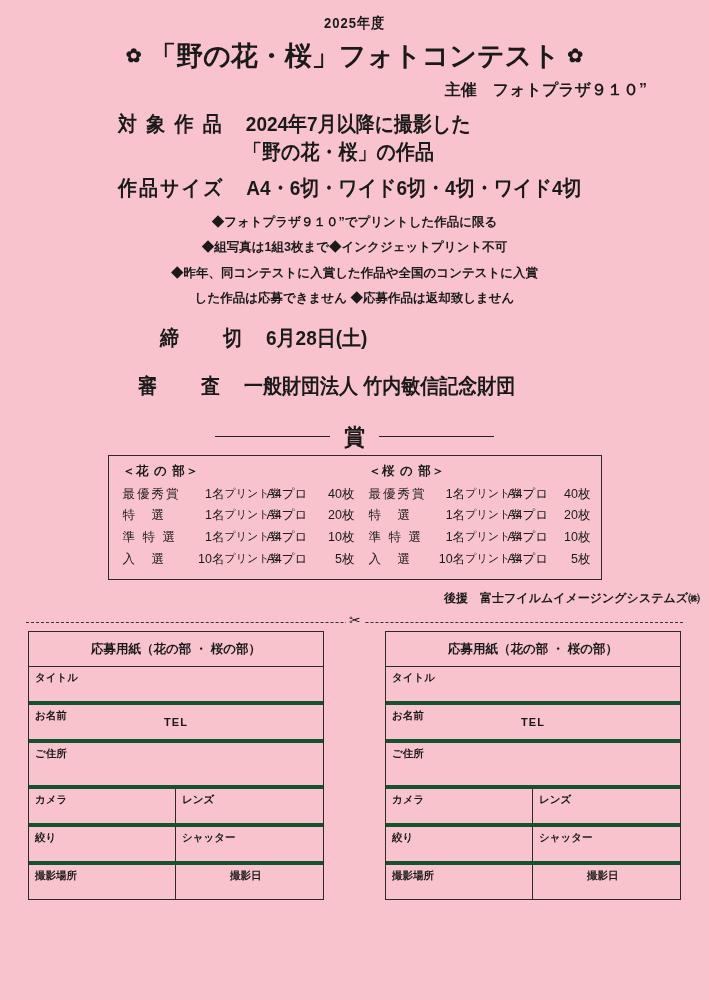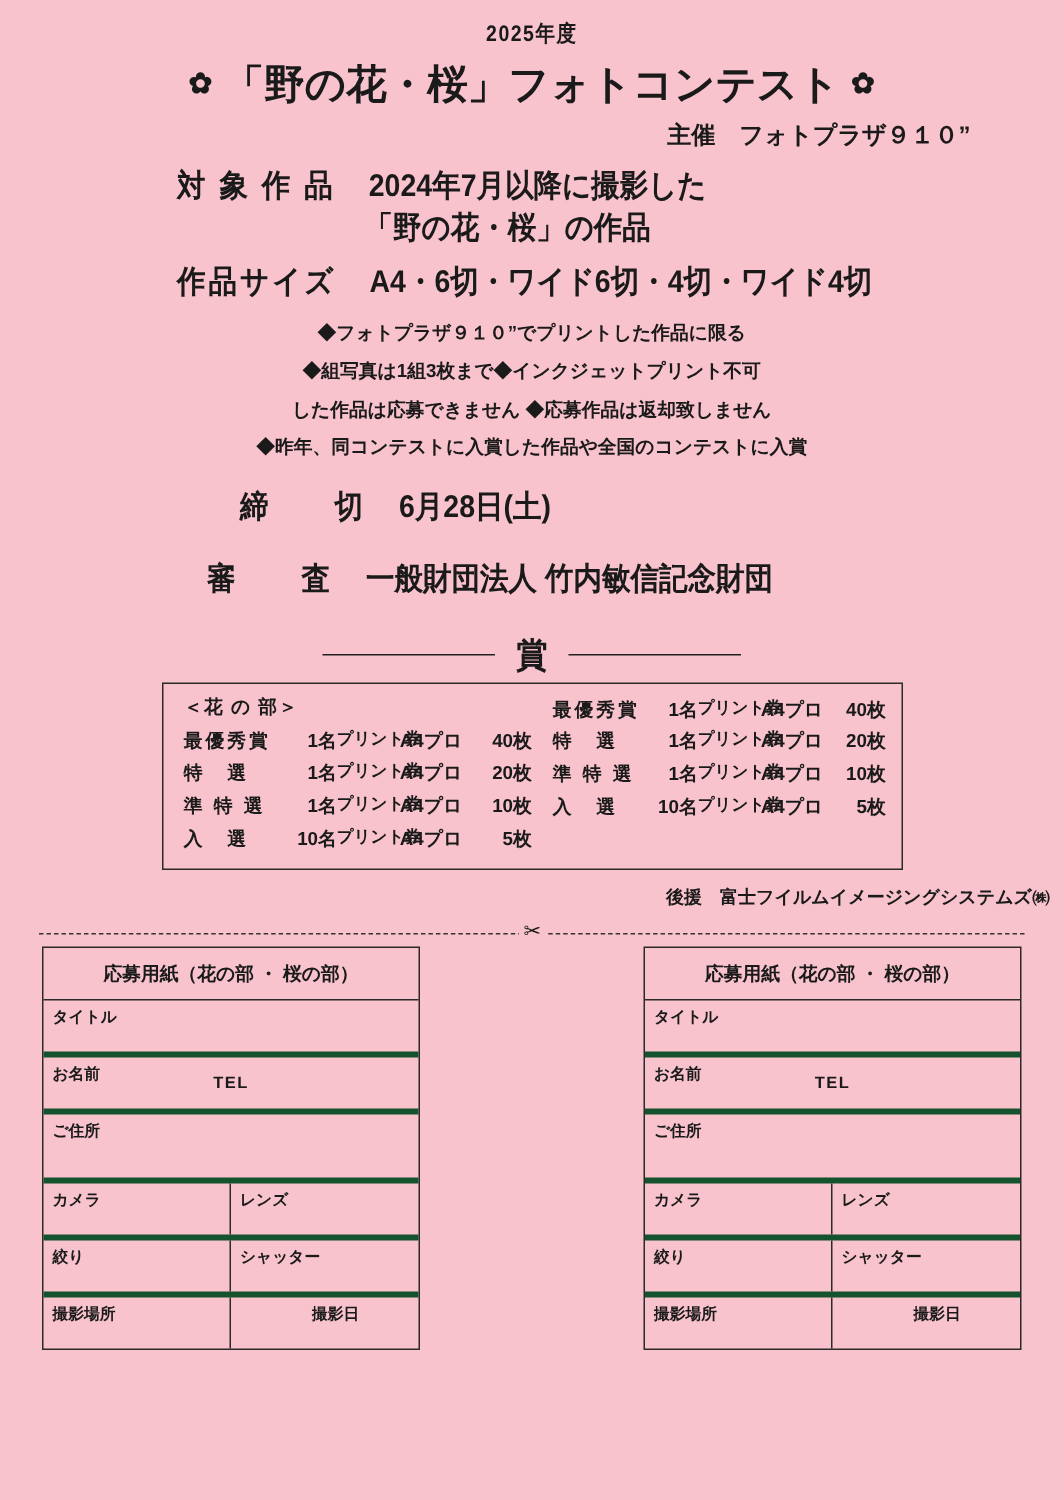--- a/index.html
+++ b/index.html
@@ -135,21 +135,21 @@
   .prize-col.left { padding-left: 4px; }
   .prize-col.right { padding-left: 14px; }
   .prize-col .colhead {
     font-size: 12.5px;
     font-weight: bold;
     letter-spacing: 1px;
     margin-bottom: 4px;
   }
   .prize-line {
     font-size: 12.5px;
-    font-weight: bold;
+    font-weight: normal;
     display: flex;
     line-height: 1.75;
     white-space: nowrap;
   }
   .prize-line .pname  { width: 62px; letter-spacing: 2px; }
   .prize-line .pcount { width: 40px; text-align: right; }
   .prize-line .pticket{ width: 42px; text-align: center; font-size: 11px; }
   .prize-line .psize  { width: 56px; }
   .prize-line .pqty   { width: 32px; text-align: right; }
 
@@ -185,21 +185,21 @@
 
   
   .forms {
     display: flex;
     justify-content: space-between;
     padding: 0 28px;
     box-sizing: border-box;
     margin-top: 2px;
   }
   .form {
-    width: 252px;
+    width: 296px;
     border: 1px solid #2a2a2a;
     box-sizing: border-box;
   }
   .form .ftitle {
     text-align: center;
     font-size: 12.5px;
     font-weight: bold;
     padding: 9px 0 8px;
     border-bottom: 1px solid #2a2a2a;
   }
@@ -256,22 +256,22 @@
     <span class="value">「野の花・桜」の作品</span>
   </div>
 
   <div class="row">
     <span class="label">作品サイズ</span>
     <span class="value">A4・6切・ワイド6切・4切・ワイド4切</span>
   </div>
 
   <div class="note first">◆フォトプラザ９１０”でプリントした作品に限る</div>
   <div class="note">◆組写真は1組3枚まで◆インクジェットプリント不可</div>
+  <div class="note">◆昨年、同コンテストに入賞した作品や全国のコンテストに入賞</div>
   <div class="note">した作品は応募できません ◆応募作品は返却致しません</div>
-  <div class="note">◆昨年、同コンテストに入賞した作品や全国のコンテストに入賞</div>
 
   <div class="row deadline">
     <span class="label">締　　切</span>
     <span class="value">6月28日(土)</span>
   </div>
 
 
   <div class="row judge">
     <span class="label">審　　査</span>
     <span class="value">一般財団法人 竹内敏信記念財団</span>
@@ -311,20 +311,21 @@
         <div class="prize-line">
           <span class="pname">入　選</span>
           <span class="pcount">10名</span>
           <span class="pticket">プリント券</span>
           <span class="psize">A4プロ</span>
           <span class="pqty">5枚</span>
         </div>
       </div>
 
       <div class="prize-col right">
+        <div class="colhead">＜桜 の 部＞</div>
         <div class="prize-line">
           <span class="pname">最優秀賞</span>
           <span class="pcount">1名</span>
           <span class="pticket">プリント券</span>
           <span class="psize">A4プロ</span>
           <span class="pqty">40枚</span>
         </div>
         <div class="prize-line">
           <span class="pname">特　選</span>
           <span class="pcount">1名</span>

